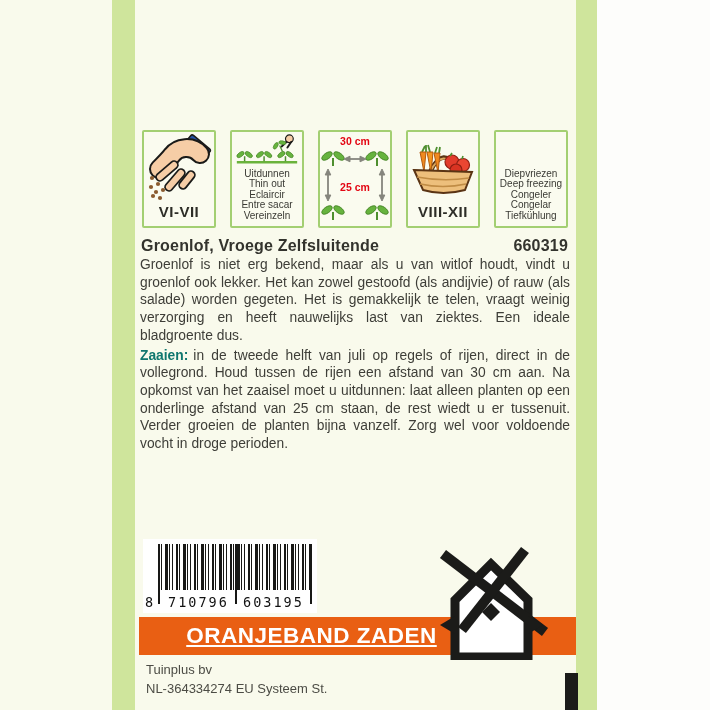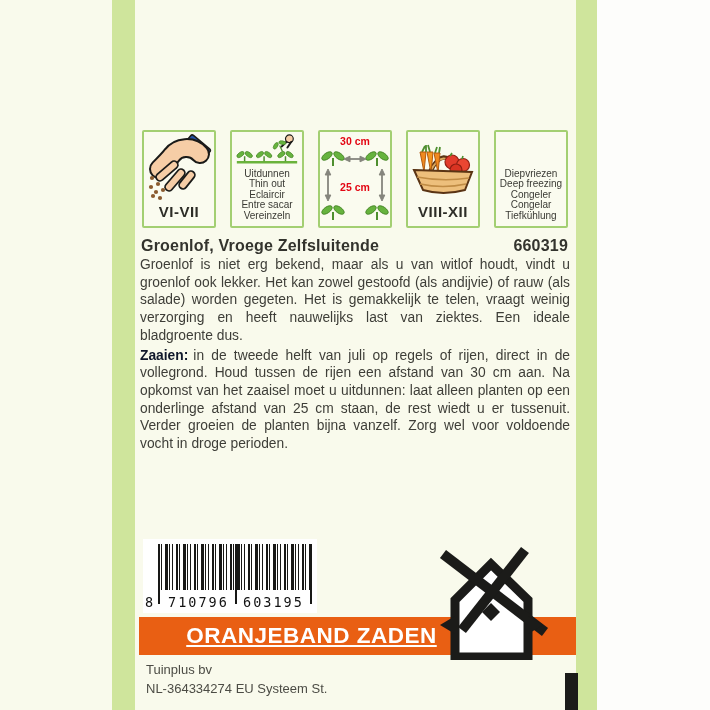--- a/index.html
+++ b/index.html
@@ -42,21 +42,21 @@
     display:flex; justify-content:space-between; align-items:baseline;
     font-size:16px; font-weight:bold; color:#33332d; letter-spacing:0.2px;
   }
 
   
   .desc {
     position:absolute; left:140px; top:256px; width:430px;
     font-size:13.8px; line-height:17.7px; text-align:justify; color:#3e3e38;
   }
   .desc p { margin:0 0 2px 0; }
-  .desc .lead { font-weight:bold; margin-right:5px; color:#0f172a; }
+  .desc .lead { font-weight:bold; margin-right:5px; color:#0f766e; }
 
   
   .barcode {
     position:absolute; left:143px; top:539px; width:174px; height:74px; background:#ffffff;
   }
   .bc-bars {
     position:absolute; left:15px; right:5px; top:5px; height:46px;
     background:repeating-linear-gradient(90deg,
       #181816 0 2px, #ffffff 2px 3px, #181816 3px 4px, #ffffff 4px 7px,
       #181816 7px 10px, #ffffff 10px 11px, #181816 11px 12px, #ffffff 12px 14px,

